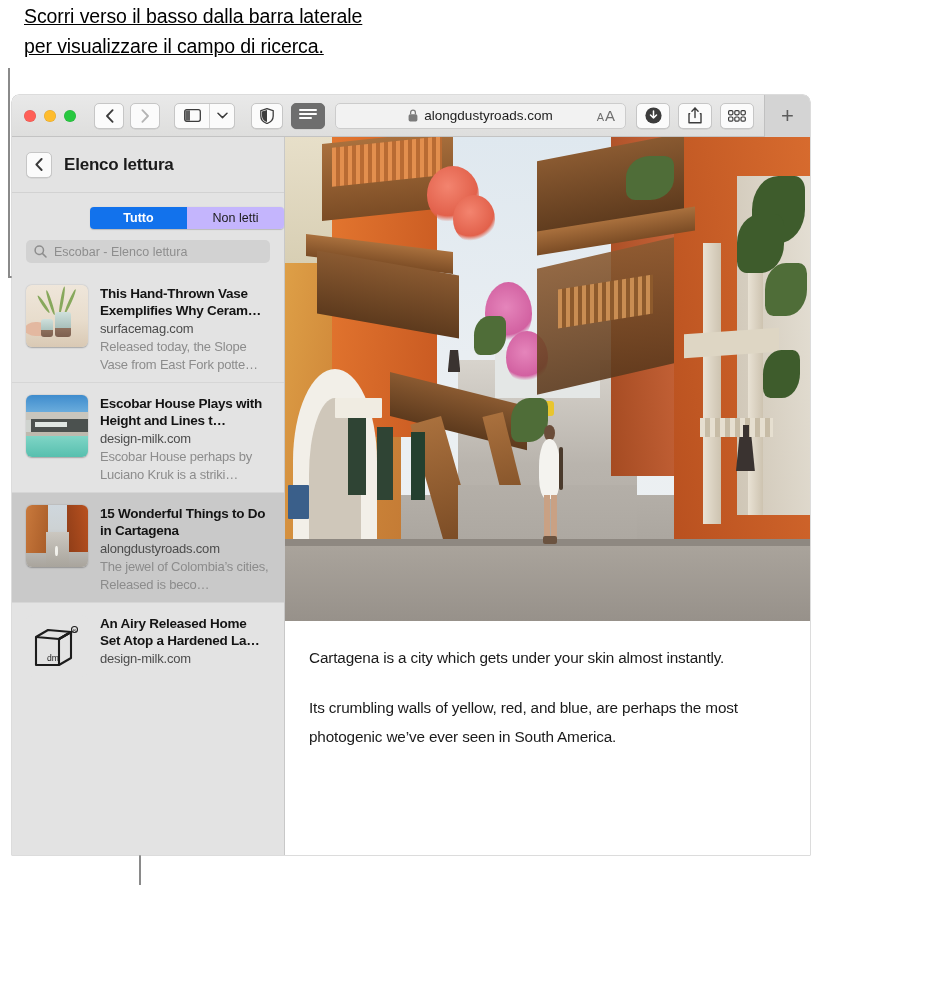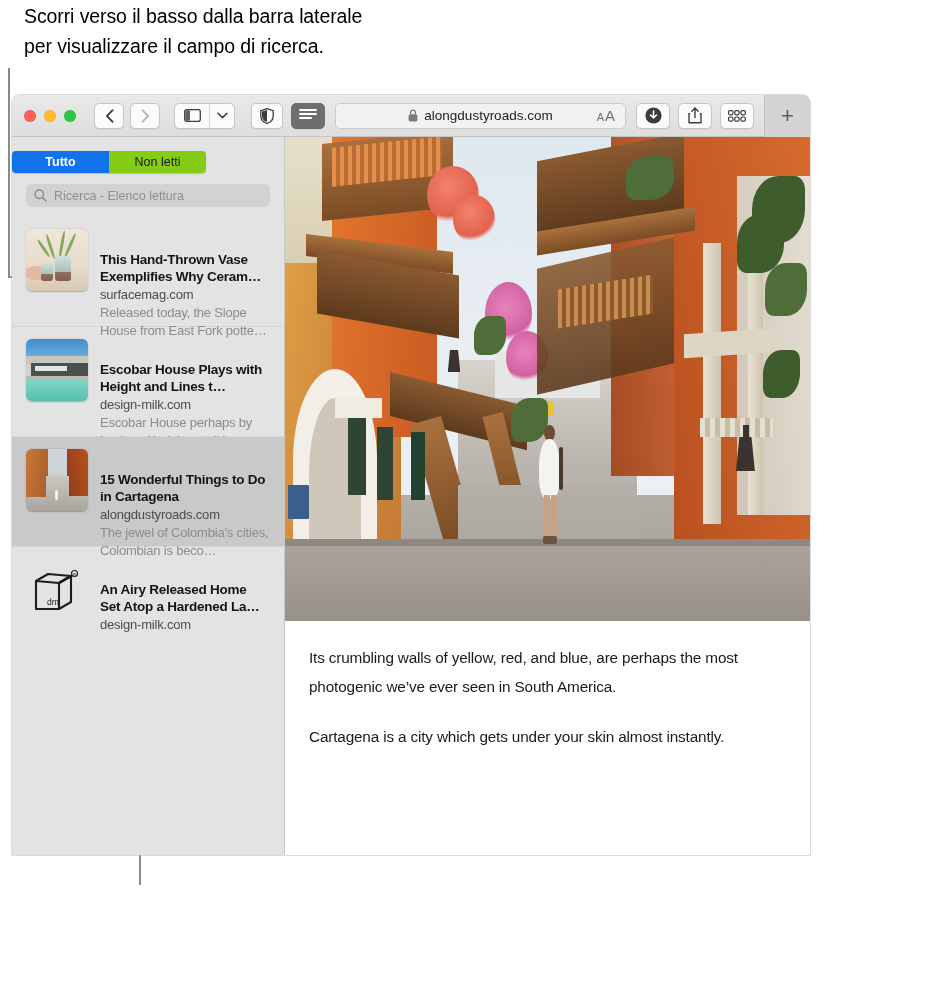--- a/index.html
+++ b/index.html
@@ -15,20 +15,21 @@
   .root{position:absolute;inset:0;}
 
   
   .annot{
     position:absolute;
     font-size:19.5px;
     line-height:30px;
     color:#000;
     white-space:pre-line;
     letter-spacing:-0.1px;
+    text-decoration:underline;
   }
   #annot-top{left:24px;top:1px;}
   #annot-bottom{left:148px;top:878px;}
   .leader{position:absolute;background:#8a8a8a;}
 
   
   .window{
     position:absolute;left:12px;top:95px;width:798px;height:760px;
     border-radius:7px 7px 0 0;
     overflow:hidden;
@@ -122,30 +123,30 @@
     box-sizing:border-box;
   }
   .back-chip{
     width:26px;height:26px;border-radius:5px;background:#fbfbfb;
     border:0.5px solid #c6c6c6;box-shadow:0 0.5px 0.5px rgba(0,0,0,.10);
     display:flex;align-items:center;justify-content:center;color:#3c3c3c;
     box-sizing:border-box;
   }
   .sb-title{font-size:17px;font-weight:700;color:#1b1b1b;letter-spacing:-0.2px;}
 
-  .seg-wrap{display:flex;justify-content:flex-start;padding:14px 0 0 0;}
+  .seg-wrap{display:flex;justify-content:flex-end;padding:14px 0 0 0;}
   .segmented{
     display:flex;width:194px;height:22px;
     border-radius:4px;overflow:hidden;
     box-shadow:0 0.5px 1px rgba(0,0,0,.18);
     font-size:12.5px;
   }
   .seg{flex:1;display:flex;align-items:center;justify-content:center;}
   .seg.on{background:#1272ec;color:#fff;font-weight:600;}
-  .seg.off{background:#84cc16;color:#1b1b1b;}
+  .seg.off{background:#c4b5fd;color:#1b1b1b;}
 
   .search-wrap{padding:11px 14px 10px 14px;}
   .searchfield{
     height:23px;background:#d2d2d2;border-radius:5px;
     display:flex;align-items:center;gap:7px;padding:0 8px;
     box-sizing:border-box;
   }
   .search-ph{font-size:12.5px;color:#8e8e8e;}
 
   .list{flex:1;overflow:hidden;background:#e3e3e3;}
@@ -158,21 +159,20 @@
   .row.selected{background:#c9c9c9;}
   .thumb{
     width:62px;height:62px;flex:0 0 62px;border-radius:6px;
     overflow:hidden;background:#ddd;position:relative;
     box-shadow:0 0.5px 1.5px rgba(0,0,0,.28);
   }
   .row-text{flex:1;min-width:0;}
   .r-title{
     font-size:13.5px;font-weight:700;color:#141414;line-height:17px;
     letter-spacing:-0.25px;
-    margin-top:22px;
   }
   .r-site{font-size:13px;color:#4c4c4c;line-height:19px;letter-spacing:-0.2px;}
   .r-snip{font-size:13px;color:#8c8c8c;line-height:18px;letter-spacing:-0.2px;}
   .list-filler{background:#e3e3e3;height:100%;}
 
   
   .main{flex:1;background:#fff;display:flex;flex-direction:column;min-width:0;}
   .hero{height:484px;width:100%;position:relative;overflow:hidden;background:#cbbba4;}
   .article{padding:22px 24px 0 24px;}
   .para{
@@ -351,56 +351,64 @@
 
       <div class="plus-pane">
         <span>+</span>
       </div>
     </div>
 
     <div class="content">
 
       <div class="sidebar">
 
+        <div class="sb-header">
+          <div class="back-chip">
+            <svg width="8" height="13" viewBox="0 0 8 13">
+              <path d="M6.6 1 1.4 6.5 6.6 12" fill="none" stroke="#3c3c3c" stroke-width="1.9" stroke-linecap="round" stroke-linejoin="round"></path>
+            </svg>
+          </div>
+          <div class="sb-title">Elenco lettura</div>
+        </div>
 
         <div class="seg-wrap">
           <div class="segmented">
             <div class="seg on">Tutto</div>
             <div class="seg off">Non letti</div>
           </div>
         </div>
 
         <div class="search-wrap">
           <div class="searchfield">
             <svg width="13" height="13" viewBox="0 0 13 13">
               <circle cx="5.3" cy="5.3" r="4.2" fill="none" stroke="#8e8e8e" stroke-width="1.5"></circle>
               <path d="M8.6 8.6 12 12" stroke="#8e8e8e" stroke-width="1.5" stroke-linecap="round"></path>
             </svg>
-            <span class="search-ph">Ricerca - Elenco lettura</span>
+            <span class="search-ph">Escobar - Elenco lettura</span>
           </div>
         </div>
 
         <div class="list">
 
           <div class="row">
             <div class="thumb">
               <div class="th-vase">
                 <div class="stem" style="left:52%;top:2%;width:3px;height:46%;transform:rotate(10deg);"></div>
                 <div class="stem" style="left:44%;top:6%;width:3px;height:42%;transform:rotate(-18deg);"></div>
                 <div class="stem" style="left:60%;top:4%;width:3px;height:44%;transform:rotate(24deg);"></div>
                 <div class="stem" style="left:36%;top:12%;width:3px;height:34%;transform:rotate(-34deg);"></div>
                 <div class="hand"></div>
                 <div class="v2"></div>
                 <div class="v1"></div>
               </div>
             </div>
             <div class="row-text">
               <div class="r-title">This Hand-Thrown Vase Exemplifies Why Ceram…</div>
               <div class="r-site">surfacemag.com</div>
-              <div class="r-snip">Released today, the Slope House from East Fork potte…</div>
+              <div class="r-snip">Released today, the Slope Vase from East Fork potte…</div>
             </div>
           </div>
 
           <div class="row">
             <div class="thumb">
               <div class="th-house">
                 <div class="sky2"></div>
                   <div class="slab"></div>
                 <div class="dark"></div>
                   <div class="glass"></div>
@@ -420,21 +428,21 @@
               <div class="th-cart">
                 <div class="lb"></div>
                   <div class="rb"></div>
                 <div class="rd"></div>
                   <div class="pp"></div>
               </div>
             </div>
             <div class="row-text">
               <div class="r-title">15 Wonderful Things to Do in Cartagena</div>
               <div class="r-site">alongdustyroads.com</div>
-              <div class="r-snip">The jewel of Colombia’s cities, Colombian is beco…</div>
+              <div class="r-snip">The jewel of Colombia’s cities, Released is beco…</div>
             </div>
           </div>
 
           <div class="row" style="border-bottom:none;">
             <div class="thumb" style="box-shadow:none;background:#e3e3e3;">
               <div class="th-dm">
                 <svg width="52" height="50" viewBox="0 0 52 50">
                   <g fill="none" stroke="#1d1d1d" stroke-width="2.1" stroke-linejoin="round">
                     <path d="M5 16 17 9l23 2-12 7z"></path>
                     <path d="M5 16v28h23V18"></path>
@@ -525,19 +533,19 @@
 
           <div class="walker-head" style="left:49.3%;top:59.5%;width:2.1%;height:3.4%;"></div>
           <div class="walker-body" style="left:48.3%;top:62.3%;width:4.1%;height:12.5%;"></div>
           <div class="walker-leg" style="left:49.3%;top:74%;width:1.1%;height:9%;"></div>
           <div class="walker-leg" style="left:50.7%;top:74%;width:1.1%;height:9.5%;"></div>
           <div class="bl" style="left:49.2%;top:82.5%;width:2.6%;height:1.6%;background:#6b5340;border-radius:2px;"></div>
           <div class="bl" style="left:52.1%;top:64%;width:0.9%;height:9%;background:#4a3a2c;border-radius:2px;"></div>
         </div>
 
         <div class="article">
+          <p class="para">Cartagena is a city which gets under your skin almost instantly.</p>
           <p class="para">Its crumbling walls of yellow, red, and blue, are perhaps the most photogenic we’ve ever seen in South America.</p>
-          <p class="para">Cartagena is a city which gets under your skin almost instantly.</p>
         </div>
       </div>
     </div>
   </div>
 </div>
 
 </body></html>

